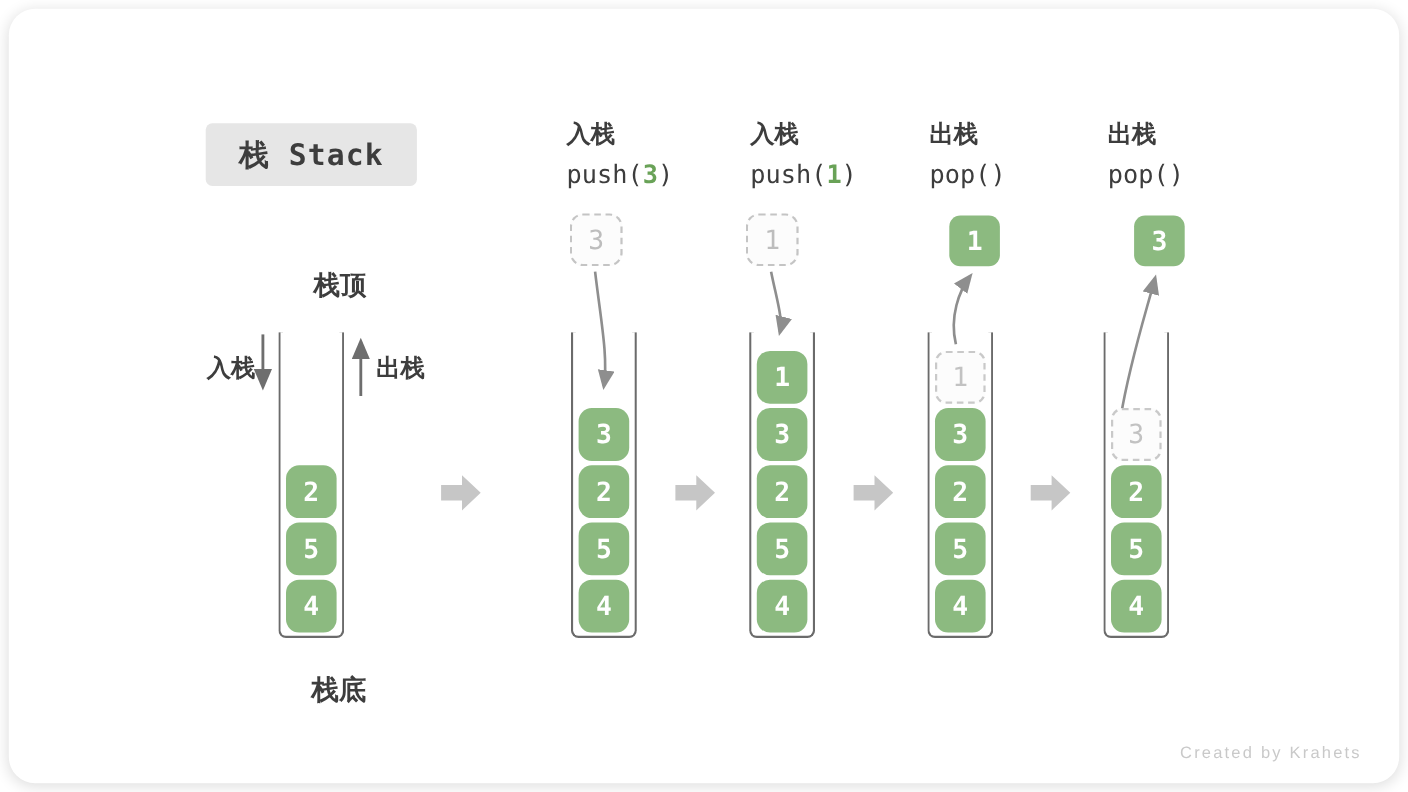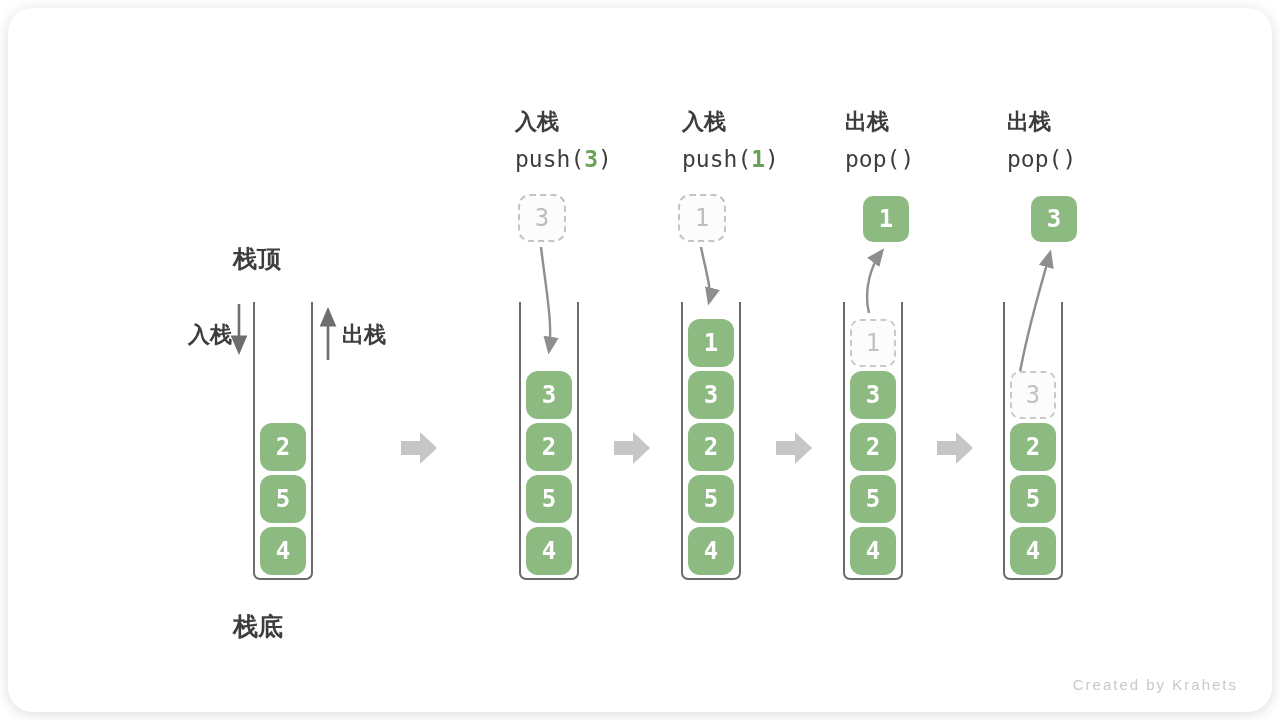--- a/index.html
+++ b/index.html
@@ -5,21 +5,21 @@
   html,body{margin:0;padding:0;background:#fff;}
   .canvas{position:relative;width:1280px;height:720px;background:#fff;overflow:hidden;
           font-family:"DejaVu Sans","Liberation Sans",sans-serif;}
   .card{position:absolute;left:8px;top:8px;width:1264px;height:704px;background:#ffffff;
         border-radius:24px;box-shadow:0 2px 14px rgba(0,0,0,.14);}
   .abs{position:absolute;}
   .title-box{width:192px;height:57px;background:#e6e6e6;border-radius:6px;
              display:flex;align-items:center;justify-content:center;
              font-family:"DejaVu Sans Mono","Liberation Mono",monospace;
              font-size:27px;font-weight:700;color:#3d3d3d;letter-spacing:1px;}
-  .cn-label{font-size:24px;font-weight:700;color:#3d3d3d;text-align:left;}
+  .cn-label{font-size:24px;font-weight:700;color:#3d3d3d;text-align:right;}
   .cn-small{font-size:22px;font-weight:700;color:#3d3d3d;}
   .op-head .cn{font-size:22px;font-weight:700;color:#3d3d3d;display:block;margin-bottom:9px;}
   .op-head .code{font-family:"DejaVu Sans Mono","Liberation Mono",monospace;
                  font-size:23px;color:#3d3d3d;font-weight:500;display:block;}
   .op-head .code .arg{color:#69a257;font-weight:700;}
   .container{width:56px;height:276px;border-left:2px solid #6b6b6b;border-right:2px solid #6b6b6b;
              border-bottom:2px solid #6b6b6b;border-radius:0 0 7px 7px;background:transparent;}
   .cell{width:46px;height:48px;border-radius:12px;background:#8cba80;color:#ffffff;
         font-family:"DejaVu Sans Mono","Liberation Mono",monospace;font-size:24px;font-weight:700;
         display:flex;align-items:center;justify-content:center;}
@@ -63,20 +63,21 @@
     <path d="M869,313 C863,288 872,264 882,251" stroke="#8e8e8e" stroke-width="2.4" fill="none" marker-end="url(#ah-gray)"></path>
 
     <path d="M1019,378 C1027,330 1040,290 1050,253" stroke="#8e8e8e" stroke-width="2.4" fill="none" marker-end="url(#ah-gray)"></path>
 
     <polygon points="401,441 420,441 420,432 437,448 420,464 420,455 401,455" fill="#c6c6c6"></polygon>
     <polygon points="614,441 633,441 633,432 650,448 633,464 633,455 614,455" fill="#c6c6c6"></polygon>
     <polygon points="776,441 795,441 795,432 812,448 795,464 795,455 776,455" fill="#c6c6c6"></polygon>
     <polygon points="937,441 956,441 956,432 973,448 956,464 956,455 937,455" fill="#c6c6c6"></polygon>
   </svg>
 
+  <div class="title-box abs" style="left:187px;top:112px;">栈 Stack</div>
 
   <div class="cn-label abs" style="left:233px;top:243px;width:100px;">栈顶</div>
   <div class="cn-label abs" style="left:233px;top:610px;width:100px;font-size:25px;">栈底</div>
 
   <div class="cn-small abs" style="left:186px;top:320px;width:46px;text-align:right;">入栈</div>
   <div class="cn-small abs" style="left:342px;top:320px;width:46px;">出栈</div>
 
   <div class="op-head abs" style="left:515px;top:107px;">
     <span class="cn">入栈</span>
     <span class="code"><span>push(</span><span class="arg">3</span><span>)</span></span>

